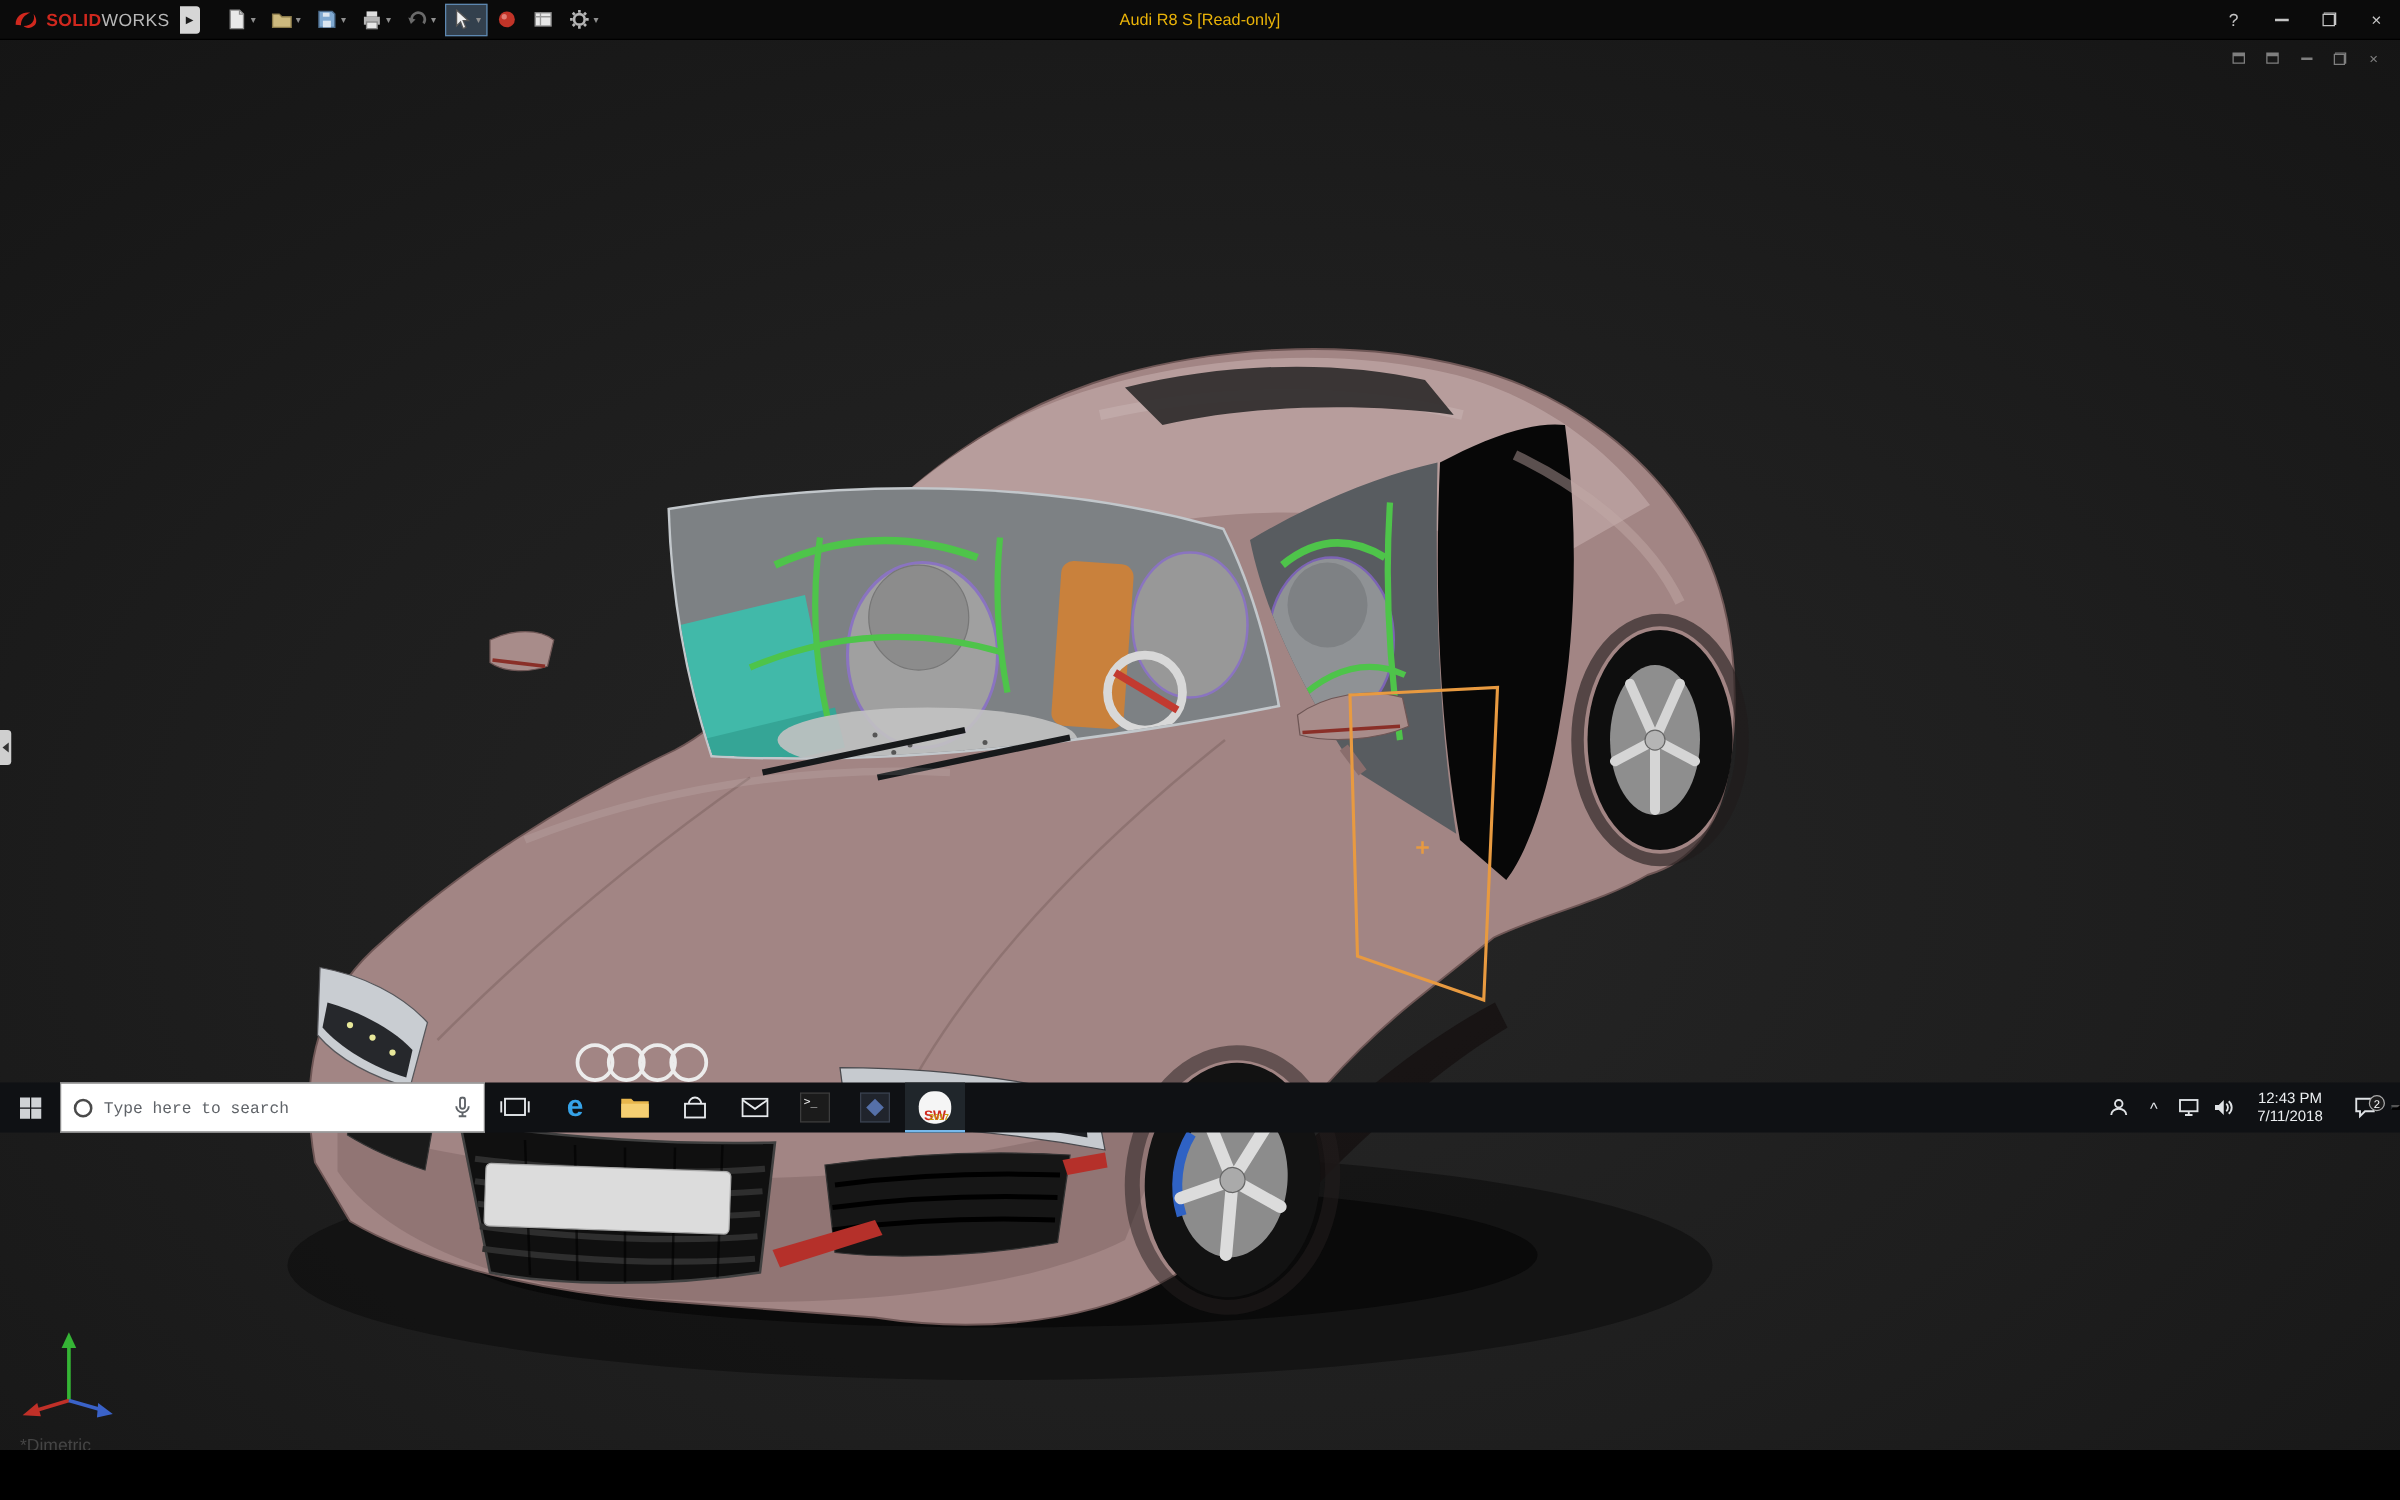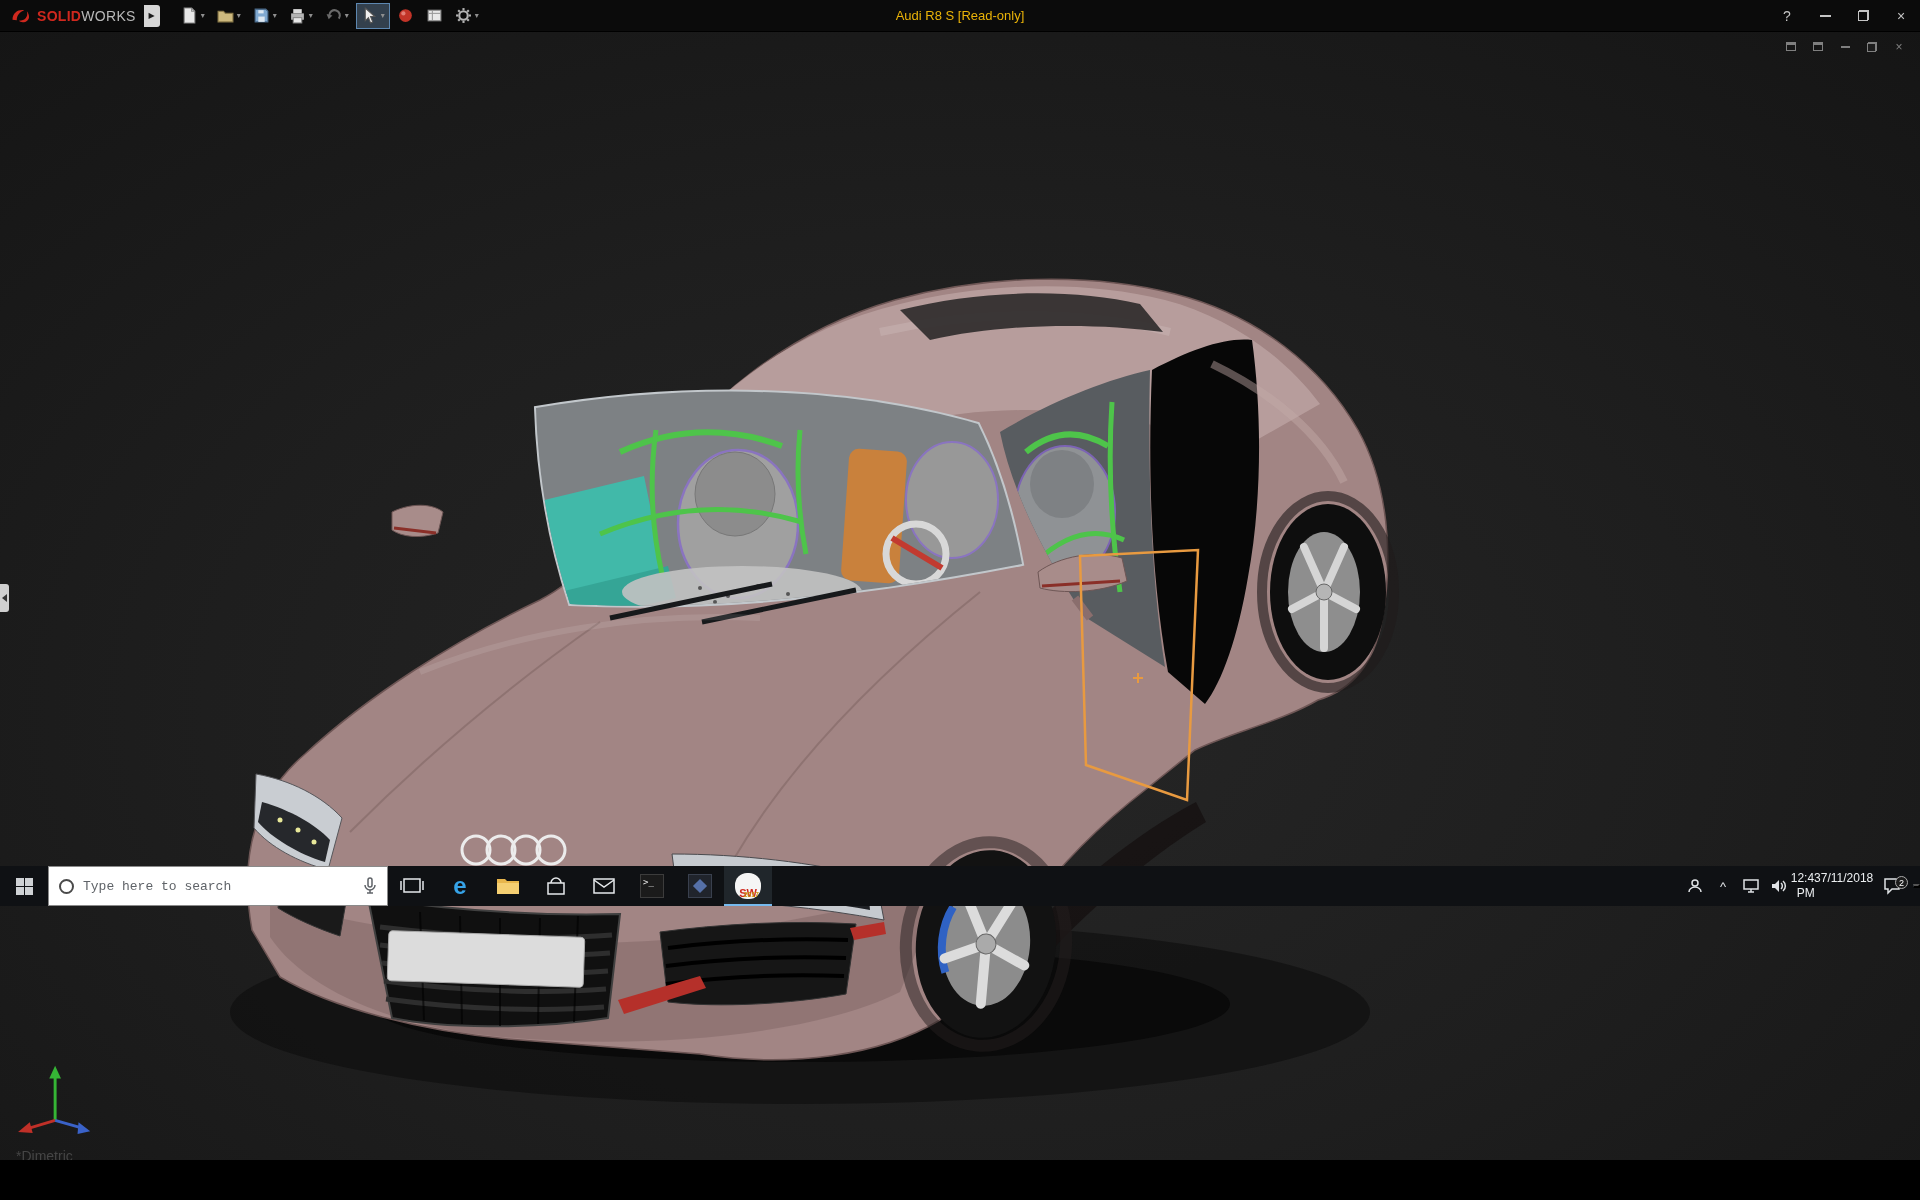--- a/index.html
+++ b/index.html
@@ -56,21 +56,21 @@
   .task-slot.active{background:#20262b;box-shadow:inset 0 -2px 0 #76b9ed}
   .edge-e{font-size:24px;font-weight:bold;color:#36a3e8;line-height:1}
   .console-tile{width:24px;height:24px;background:#1b1b1b;border:1px solid #3c3c3c;color:#e8e8e8;font-family:"DejaVu Sans Mono",monospace;font-size:9px;display:flex;align-items:flex-start;justify-content:flex-start;padding:2px}
   .app-tile{width:24px;height:24px;background:#20242c;border:1px solid #39404e;display:flex;align-items:center;justify-content:center}
   .app-tile i{display:block;width:10px;height:10px;background:#5570a8;transform:rotate(45deg)}
   .sw-tile{width:26px;height:26px;background:#f5f5f5;border-radius:12px;display:flex;flex-direction:column;align-items:center;justify-content:flex-end;line-height:1;position:relative}
   .sw-tile .sw-txt{color:#d0281e;font-weight:bold;font-size:11px}
   .sw-tile .sw-year{color:#c8960c;font-weight:bold;font-size:7px;position:absolute;bottom:1px;right:2px}
   .tray{margin-left:auto;display:flex;align-items:center}
   .tray-icon{width:28px;height:40px;display:flex;align-items:center;justify-content:center;color:#dfe2e5;background:transparent;border:none;cursor:pointer;font-size:13px}
-  .clock{width:78px;color:#eceff1;font-size:12px;line-height:1.25;display:flex;flex-direction:row;justify-content:center;text-align:center;background:transparent;border:none;cursor:pointer;font-family:inherit}
+  .clock{width:78px;color:#eceff1;font-size:12px;line-height:1.25;display:flex;flex-direction:column;justify-content:center;text-align:center;background:transparent;border:none;cursor:pointer;font-family:inherit}
   .action-center{width:42px;position:relative;display:flex;align-items:center;justify-content:center;background:transparent;border:none;cursor:pointer}
   .ac-badge{position:absolute;right:5px;bottom:6px;min-width:13px;height:13px;background:#1c1c1c;border:1px solid #aaa;border-radius:50%;color:#fff;font-size:9px;display:flex;align-items:center;justify-content:center}
   .show-desktop{width:7px;border-left:1px solid #2b3036;background:transparent;cursor:pointer}
 </style>
 </head>
 <body>
 
 <div class="screen">
 
   <header class="titlebar">

